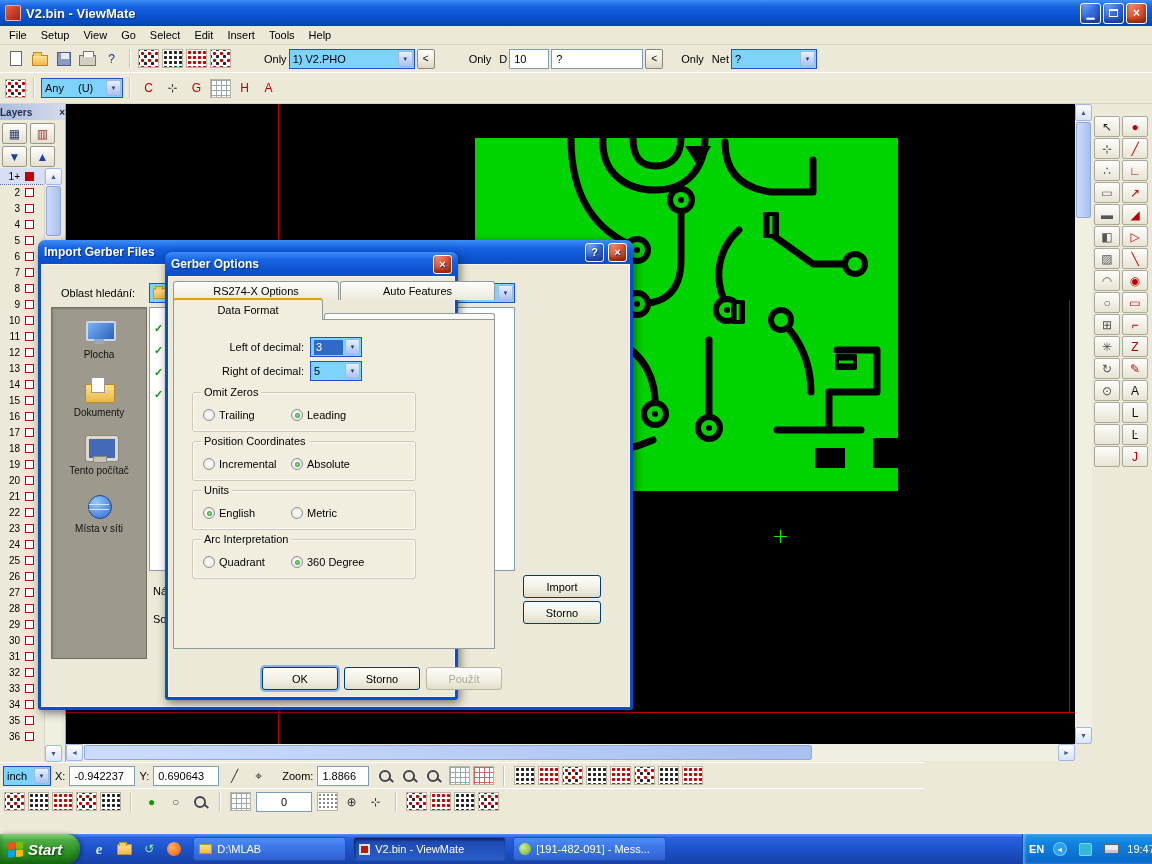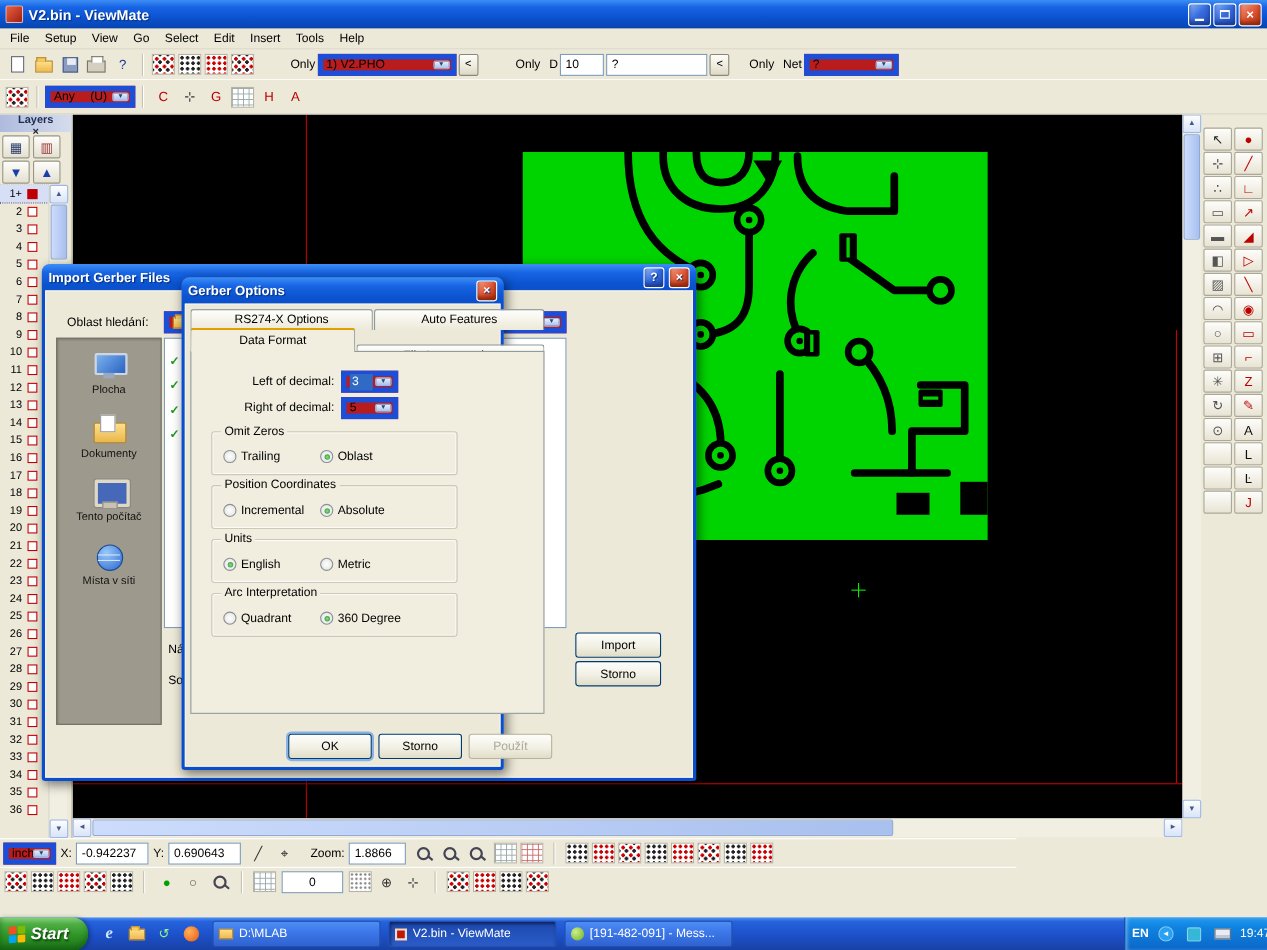--- a/index.html
+++ b/index.html
@@ -19,21 +19,21 @@
 .menubar{position:absolute;left:0;top:26px;right:0;height:19px;display:flex;align-items:center;background:#ece9d8;border-bottom:1px solid #d8d4c8;padding-left:2px;z-index:6;}
 .menu-item{padding:2px 7px;}
 .toolbar{position:absolute;left:0;right:0;background:#ece9d8;display:flex;align-items:center;gap:2px;padding-left:4px;z-index:6;}
 .t1{top:45px;height:28px;border-bottom:1px solid #fff;}
 .t2{top:73px;height:31px;border-bottom:1px solid #d8d4c8;}
 .icons{display:inline-flex;align-items:center;gap:1px;}
 .tb{min-width:23px;height:22px;display:inline-flex;align-items:center;justify-content:center;border:1px solid transparent;border-radius:2px;}
 .gly{font-size:12px;line-height:1;}
 .vsep{width:2px;height:20px;border-left:1px solid #c8c4b4;border-right:1px solid #fff;margin:0 4px;}
 .lbl{font-size:11px;white-space:nowrap;}
-.combo{height:20px;background:#b91c1c;border:5px solid #1d4ed8;display:inline-flex;align-items:center;position:relative;padding:1px 18px 1px 3px;font-size:11px;white-space:nowrap;text-align:right;}
+.combo{height:20px;background:#7dd3fc;border:1px solid #1d4ed8;display:inline-flex;align-items:center;position:relative;padding:1px 18px 1px 3px;font-size:11px;white-space:nowrap;text-align:right;}
 .carrow{position:absolute;right:1px;top:1px;bottom:1px;width:15px;display:flex;align-items:center;justify-content:center;font-size:6px;color:#26466e;
  background:linear-gradient(180deg,#e8f0fc,#c0d4f4 60%,#a8c0ec);border:1px solid #9cb8e8;border-radius:2px;}
 .field{height:20px;background:#fff;border:1px solid #7f9db9;display:inline-flex;align-items:center;padding:0 4px;font-size:11px;}
 .sbtn{width:18px;height:20px;background:linear-gradient(180deg,#fdfdfb,#eceadb 60%,#dcd8c8);border:1px solid #8a8778;border-radius:2px;display:inline-flex;align-items:center;justify-content:center;font-size:10px;}
 
 .pico{width:21px;height:19px;border:1px solid #b8b4a4;background:#fff;display:inline-block;}
 .pat-grid{background-image:linear-gradient(#9aa 1px,transparent 1px),linear-gradient(90deg,#9aa 1px,transparent 1px);background-size:5px 5px;}
 .pat-gridred{background-image:linear-gradient(#c66 1px,transparent 1px),linear-gradient(90deg,#c66 1px,transparent 1px);background-size:5px 5px;}
 .pat-black{background-image:radial-gradient(#222 1.4px,transparent 1.5px);background-size:5px 5px;}
 .pat-red{background-image:radial-gradient(#c00 1.4px,transparent 1.5px);background-size:5px 5px;}
@@ -54,21 +54,21 @@
 .ci-ie{font-family:"Liberation Serif",serif;font-style:italic;font-weight:bold;font-size:15px;color:#cfe8ff;}
 .ci-fox{width:14px;height:14px;border-radius:50%;background:radial-gradient(circle at 35% 35%,#ffb259,#e85413);display:inline-block;}
 .ci-kbd{width:15px;height:10px;background:#e8ecf4;border:1px solid #567;display:inline-block;box-shadow:inset 0 -3px 0 #c0c8d8;}
 .ci-tray-blue{width:14px;height:14px;border-radius:50%;background:#2aa0f0;font-size:7px;display:inline-flex;align-items:center;justify-content:center;color:#fff;border:1px solid rgba(255,255,255,.4);}
 .ci-tray-teal{width:13px;height:13px;background:#35b8d8;border-radius:2px;display:inline-block;border:1px solid rgba(255,255,255,.4);}
 .ci-task-folder{width:13px;height:10px;background:linear-gradient(#ffe08a,#f0b84a);border:1px solid #c89028;display:inline-block;flex:none;}
 .ci-task-vm{width:11px;height:11px;background:#c01800;display:inline-block;box-shadow:inset 0 0 0 2px #e0e0e0;flex:none;}
 .ci-task-msg{width:12px;height:12px;border-radius:50%;background:radial-gradient(circle at 35% 35%,#cdf08a,#6fae20);display:inline-block;flex:none;}
 
 .layers{position:absolute;background:#ece9d8;z-index:4;border-right:1px solid #aca899;}
-.lp-title{height:16px;background:linear-gradient(90deg,#aebbdd,#d5dced);display:flex;align-items:center;padding:0 0;font-size:10px;color:#1c2c50;font-weight:bold;flex-direction:column;}
+.lp-title{height:16px;background:linear-gradient(90deg,#aebbdd,#d5dced);display:flex;align-items:center;padding:0 0;font-size:10px;color:#1c2c50;font-weight:bold;}
 .lp-title span:first-child{flex:1;}
 .lp-x{font-size:10px;color:#223;}
 .lp-btns{display:grid;grid-template-columns:26px 26px;gap:2px;padding:3px 2px;}
 .lpb{width:25px;height:21px;background:linear-gradient(180deg,#fdfdfb,#e4e0d0);border:1px solid #9a9688;border-radius:2px;display:flex;align-items:center;justify-content:center;font-size:11px;}
 .lp-list{position:absolute;left:0;top:64px;bottom:0;width:44px;overflow:hidden;}
 .layer-row{display:flex;align-items:center;height:16px;padding-left:2px;}
 .layer-row.active{background:#d6dff5;outline:1px dotted #5a6a9a;}
 .lnum{width:18px;text-align:right;font-size:10px;}
 .lsw{width:9px;height:9px;border:1px solid #c00000;background:#fff;margin-left:5px;}
 .lsw.sel{background:#c00000;}
@@ -870,21 +870,21 @@
         <div style="position:absolute;left:18px;top:72px;width:224px">
             <div class="grp">
               <span class="leg">Omit Zeros</span>
               <div class="radio-row two">
                 <span class="radio-opt">
                   <span class="radio"></span>
                   <span class="rtext">Trailing</span>
                 </span>
                 <span class="radio-opt">
                   <span class="radio sel"></span>
-                  <span class="rtext">Oblast</span>
+                  <span class="rtext">Leading</span>
                 </span>
               </div>
             </div>
             <div class="grp">
               <span class="leg">Position Coordinates</span>
               <div class="radio-row two">
                 <span class="radio-opt">
                   <span class="radio"></span>
                   <span class="rtext">Incremental</span>
                 </span>

